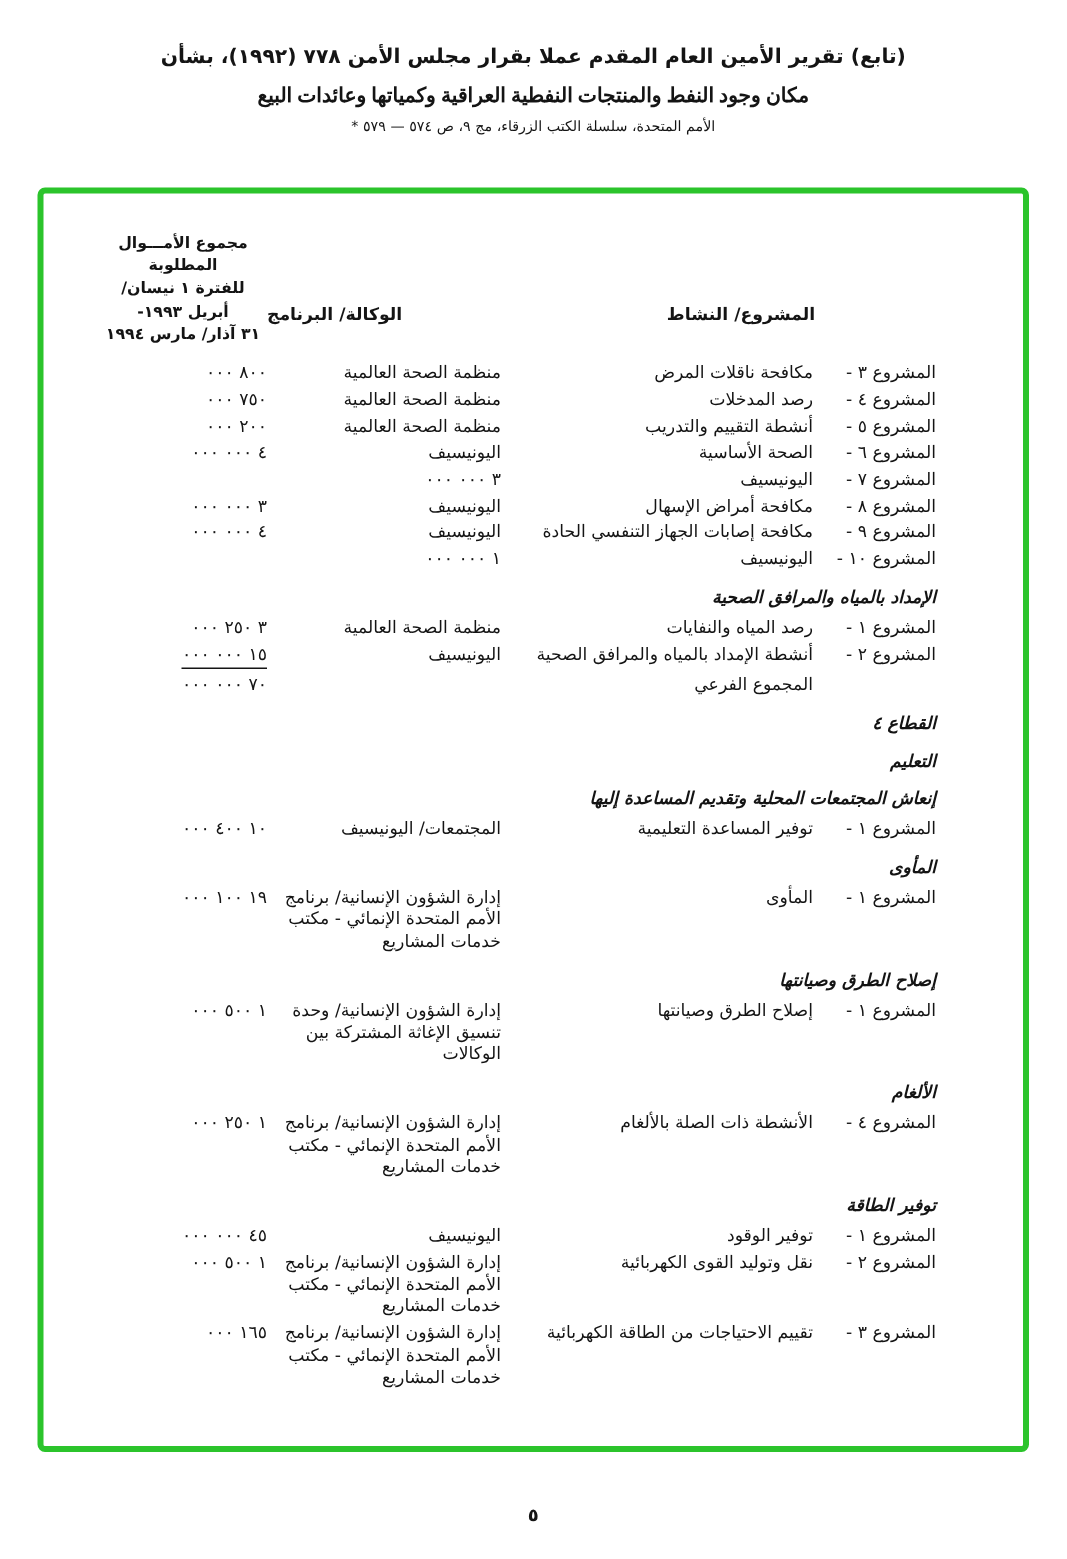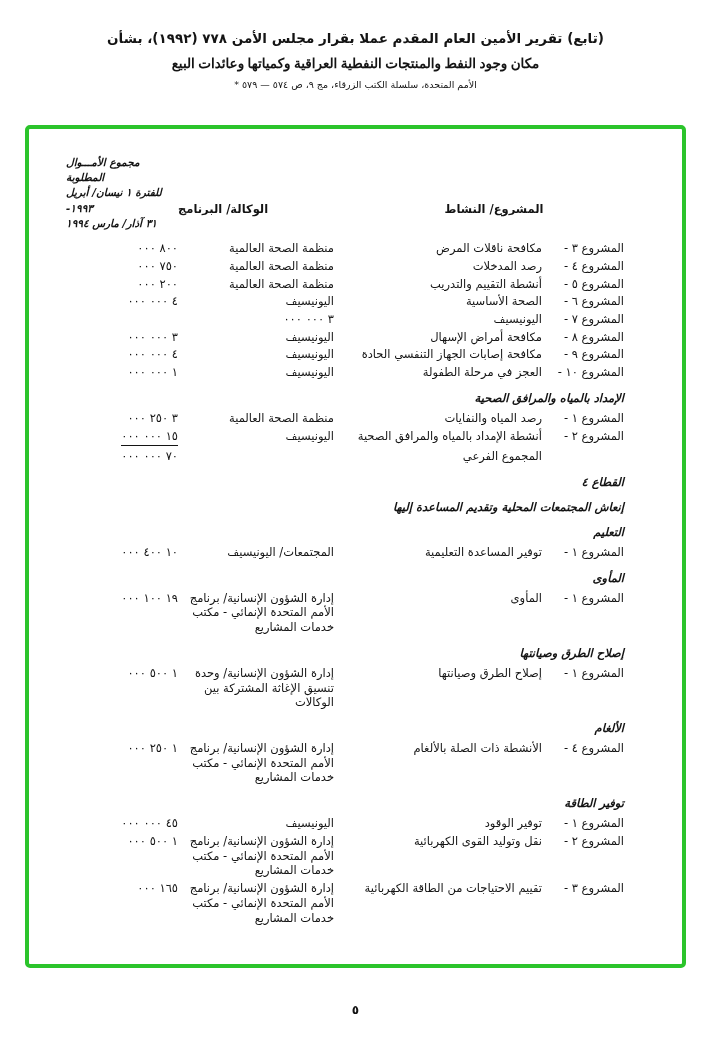--- a/index.html
+++ b/index.html
@@ -27,21 +27,21 @@
   }
   .thead{
     display:grid;
     grid-template-columns:82px 208px 156px 112px;
     align-items:end;
     margin-bottom:10px;
   }
   .th{font-weight:bold;font-size:11.5px;}
   .th-project{grid-column:1 / 3;text-align:center;margin-bottom:15px;padding-left:30px;}
   .th-agency{text-align:left;margin-bottom:15px;}
-  .th-amount{text-align:left;white-space:pre-line;font-size:10.5px;line-height:1.45;font-style:italic;}
+  .th-amount{text-align:center;white-space:pre-line;font-size:10.5px;line-height:1.45;}
   .trow{
     display:grid;
     grid-template-columns:82px 208px 156px 112px;
     align-items:start;
     font-size:11.5px;
     line-height:1.28;
     margin-bottom:3px;
   }
   .c-label{white-space:nowrap;}
   .c-activity{padding-left:10px;}
@@ -118,21 +118,20 @@
           <div class="c-amount"><div class="amt">٣ ٠٠٠ ٠٠٠</div></div>
         </div>
         <div class="trow">
           <div class="c-label">المشروع ٩ -</div>
           <div class="c-activity">مكافحة إصابات الجهاز التنفسي الحادة</div>
           <div class="c-agency">اليونيسيف</div>
           <div class="c-amount"><div class="amt">٤ ٠٠٠ ٠٠٠</div></div>
         </div>
         <div class="trow">
           <div class="c-label">المشروع ١٠ -</div>
-          <div class="c-activity">العجز في مرحلة الطفولة</div>
           <div class="c-agency">اليونيسيف</div>
           <div class="c-amount"><div class="amt">١ ٠٠٠ ٠٠٠</div></div>
         </div>
         <div class="section-heading">الإمداد بالمياه والمرافق الصحية</div>
         <div class="trow">
           <div class="c-label">المشروع ١ -</div>
           <div class="c-activity">رصد المياه والنفايات</div>
           <div class="c-agency">منظمة الصحة العالمية</div>
           <div class="c-amount"><div class="amt">٣ ٢٥٠ ٠٠٠</div></div>
         </div>
@@ -142,22 +141,22 @@
           <div class="c-agency">اليونيسيف</div>
           <div class="c-amount"><div class="amt u">١٥ ٠٠٠ ٠٠٠</div></div>
         </div>
         <div class="trow">
           <div class="c-label"></div>
           <div class="c-activity">المجموع الفرعي</div>
           <div class="c-agency"></div>
           <div class="c-amount"><div class="amt">٧٠ ٠٠٠ ٠٠٠</div></div>
         </div>
         <div class="section-heading">القطاع ٤</div>
+        <div class="section-heading">التعليم</div>
         <div class="section-heading">إنعاش المجتمعات المحلية وتقديم المساعدة إليها</div>
-        <div class="section-heading">التعليم</div>
         <div class="trow">
           <div class="c-label">المشروع ١ -</div>
           <div class="c-activity">توفير المساعدة التعليمية</div>
           <div class="c-agency">المجتمعات/ اليونيسيف</div>
           <div class="c-amount"><div class="amt">١٠ ٤٠٠ ٠٠٠</div></div>
         </div>
         <div class="section-heading">المأوى</div>
         <div class="trow">
           <div class="c-label">المشروع ١ -</div>
           <div class="c-activity">المأوى</div>

